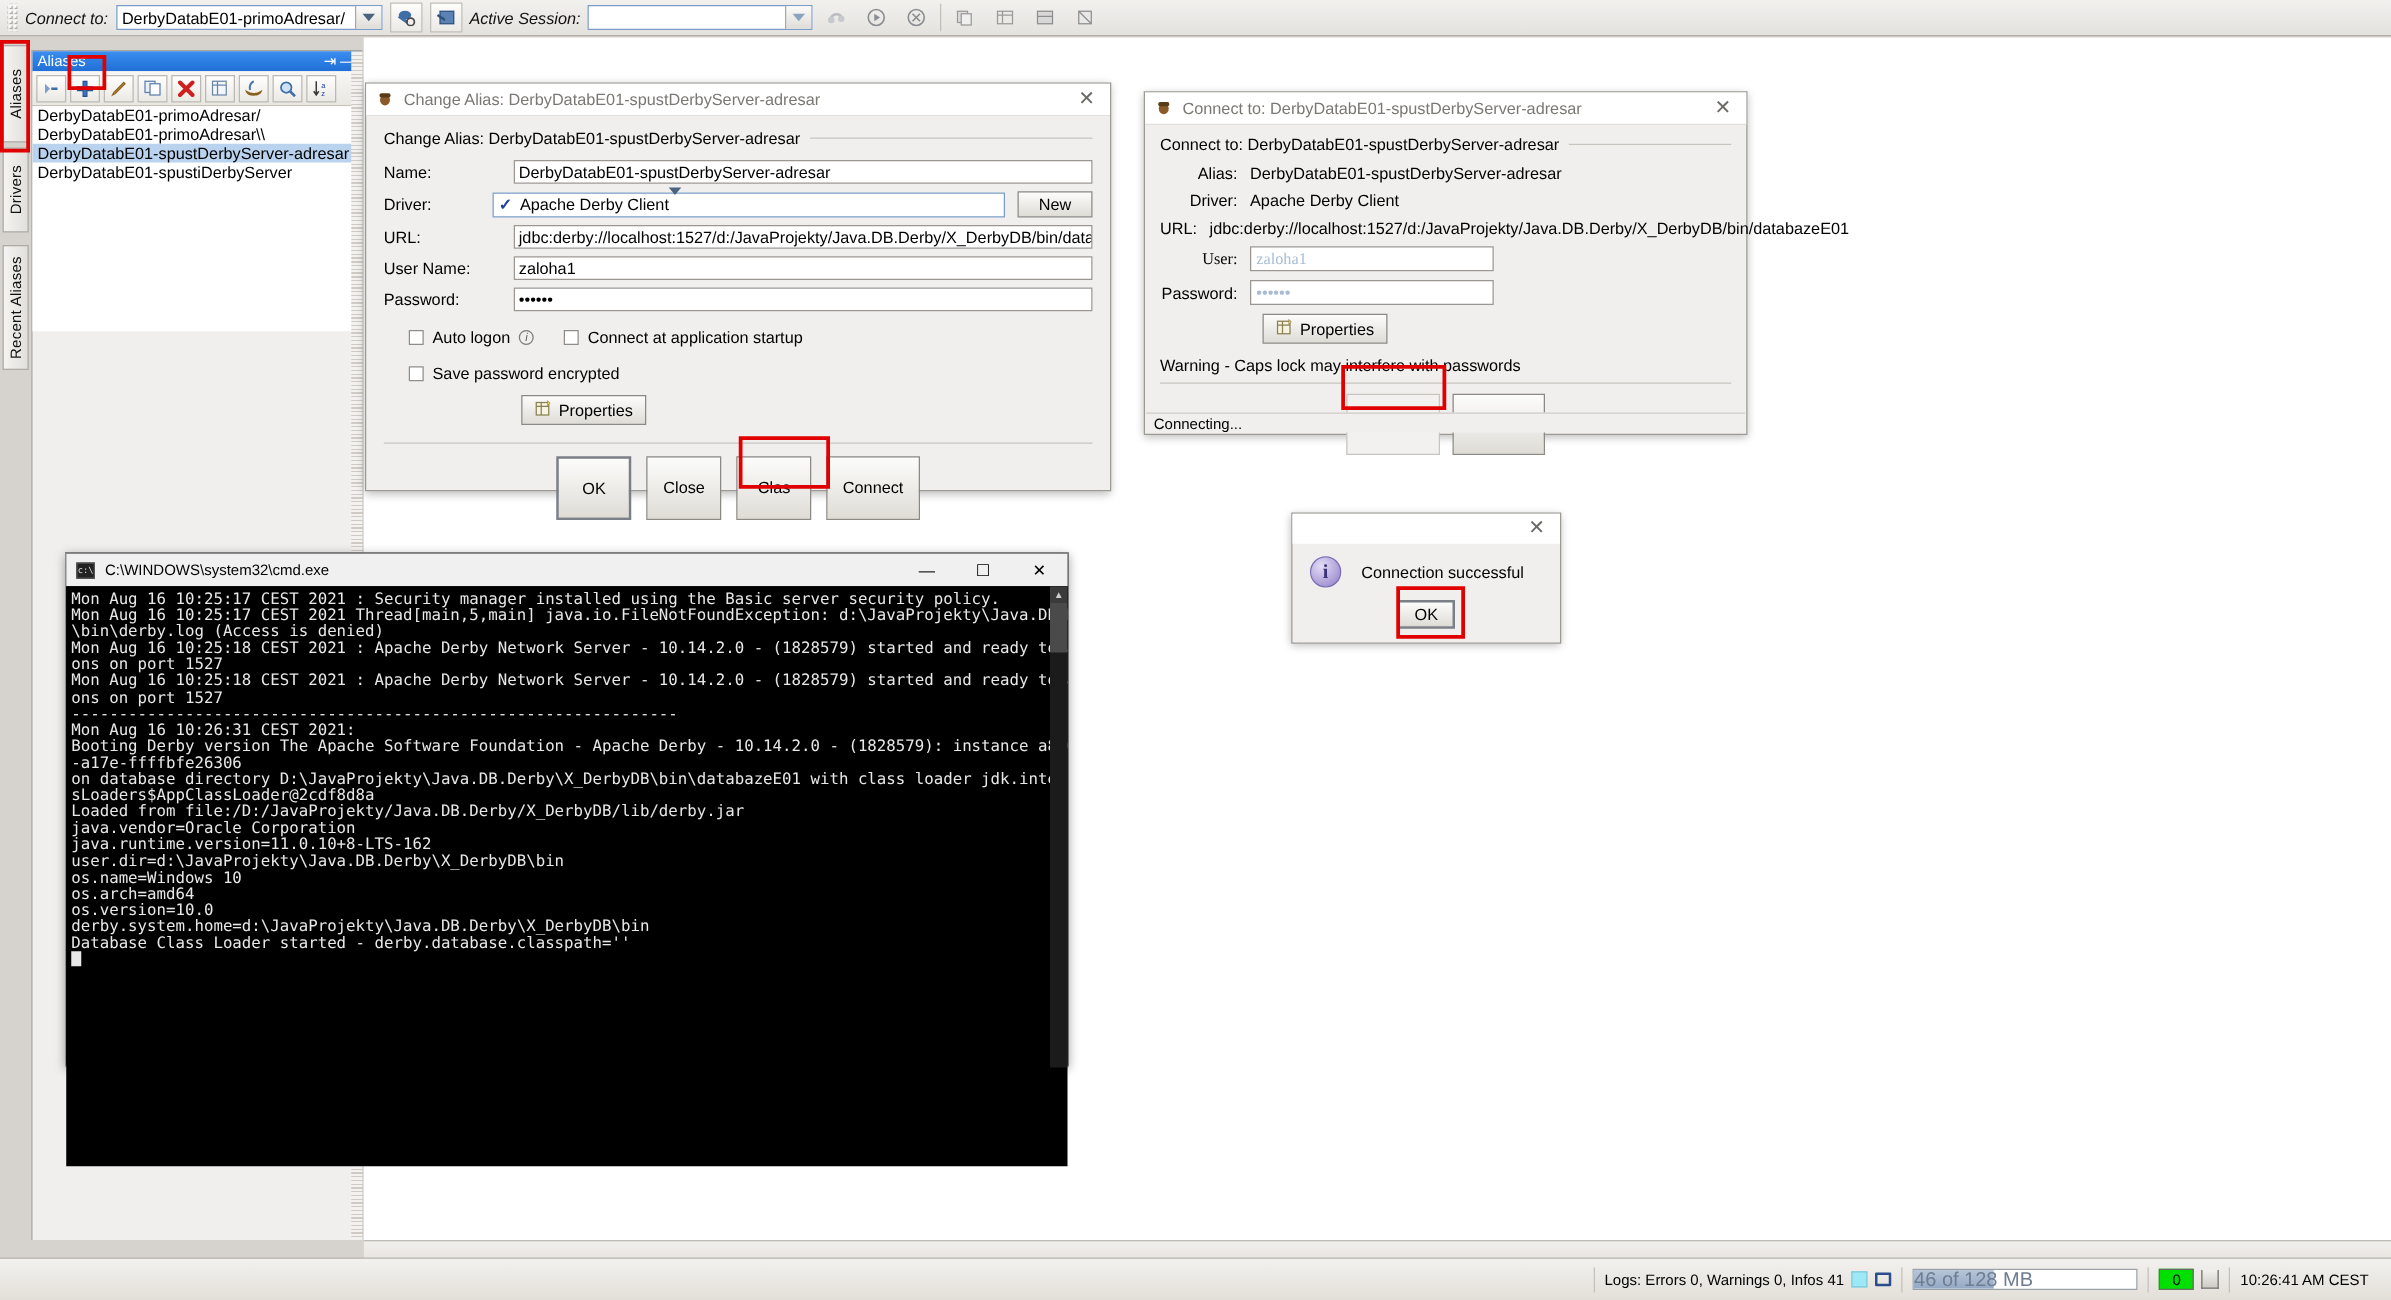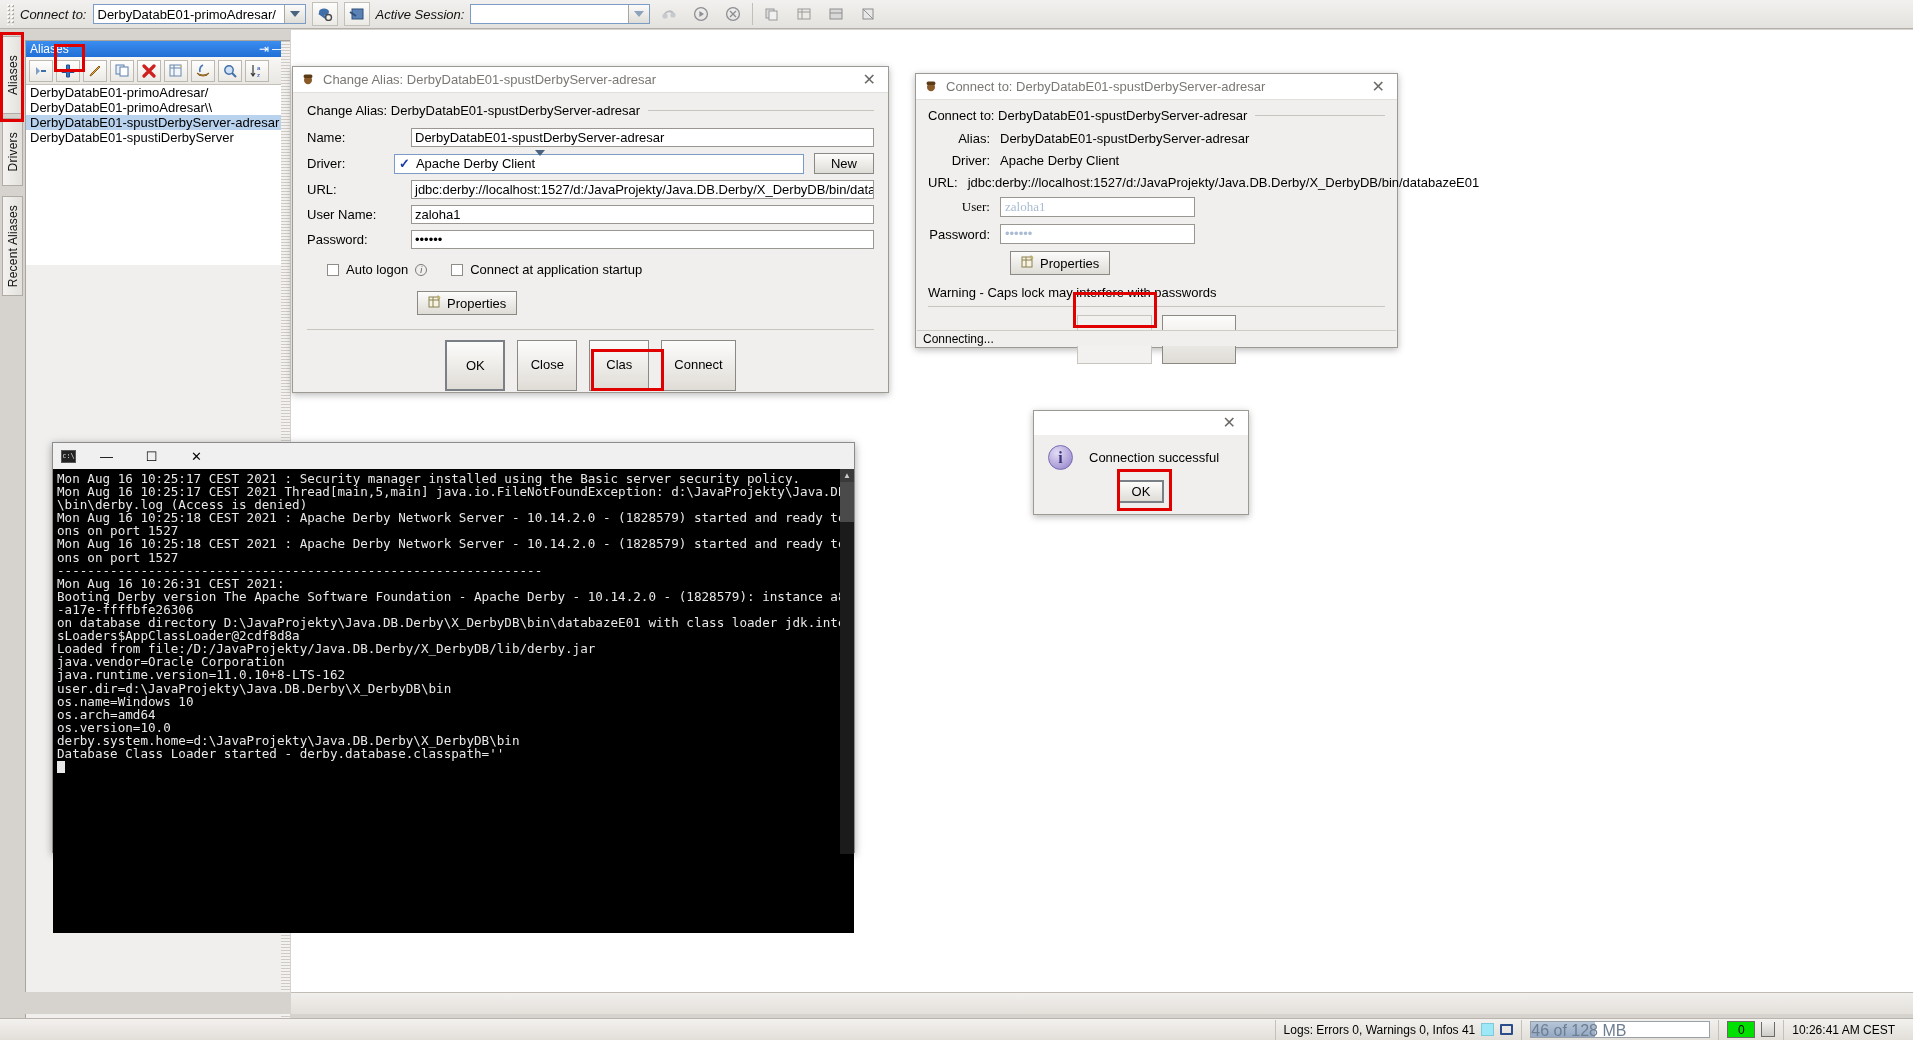--- a/index.html
+++ b/index.html
@@ -173,21 +173,21 @@
 
   
   #editor-area{ position:absolute; left:291px; top:30px; right:0; bottom:48px; background:#fff;}
   #editor-bottom-bar{ position:absolute; left:291px; bottom:26px; right:0; height:22px;
                       background:linear-gradient(#f1efec,#e3e0da); border-top:1px solid #c0bcb5;}
   #lower-strip{ position:absolute; left:0; bottom:26px; width:291px; height:22px;
                 background:#d6d3ce;}
 
   
   #statusbar{
-    position:absolute; left:0; bottom:0; width:1913px; height:22px;
+    position:absolute; left:0; bottom:0; width:1913px; height:34px;
     background:linear-gradient(#f3f1ee,#e2dfd9); border-top:1px solid #b9b5ae;
     display:flex; align-items:center; justify-content:flex-end; gap:0; font-size:12px;margin-top:19px;
   }
   .sb-cell{ height:20px; display:flex; align-items:center; padding:0 8px;
             border-left:1px solid #c4c0ba; gap:6px;}
   .sb-sq{ width:13px;height:13px;background:#9ce8f7;border:1px solid #7fc9db;}
   .sb-monitor{ width:13px;height:11px;border:2px solid #2b4d8c; border-radius:1px;}
   #mem-bar{ position:relative; width:180px; height:17px; border:1px solid #9aa0a8; background:#fff; overflow:hidden;}
   #mem-fill{ position:absolute; left:0; top:0; height:100%; background:linear-gradient(#b7c6d8,#93a8c4);}
   #mem-text{ position:relative; width:100%; text-align:center; line-height:17px; font-size:16px; color:#6e7d90;}
@@ -412,20 +412,26 @@
         <i class="cb"></i>
         <span>Auto logon</span>
         <i class="info-o">i</i>
       </span>
       <span class="cbrow">
         <i class="cb"></i>
         <span>Connect at application startup</span>
       </span>
     </div>
 
+    <div style="margin:10px 0 0 20px;">
+      <span class="cbrow">
+        <i class="cb"></i>
+        <span>Save password encrypted</span>
+      </span>
+    </div>
 
     <div style="margin:10px 0 0 110px;">
       <span class="btn icon">
         <span>
           <svg width="14" height="13" viewBox="0 0 14 13">
               <rect x="1" y="2" width="10" height="10" fill="#f6f3e3" stroke="#8a8050"></rect>
               <path d="M1 5 H11 M5 2 V12" stroke="#8a8050"></path>
               <path d="M10 0.5 l2 2 -2 2 z" fill="#e8cf55" stroke="#8a8050" stroke-width=".5"></path>
             </svg>
         </span>
@@ -515,20 +521,21 @@
   </div>
   <div style="display:flex; justify-content:center; margin-top:10px;">
     <span class="btn default" style="min-width:40px; padding:2px 12px;">OK</span>
   </div>
 </div>
 <div class="redbox" style="left:1117px; top:469px; width:55px; height:42px;"></div>
 
 <div id="cmd-win">
   <div id="cmd-title">
     <span id="cmd-icon">c:\</span>
+    <span id="cmd-titletext">C:\WINDOWS\system32\cmd.exe</span>
     <span class="winbtn">—</span>
     <span class="winbtn">☐</span>
     <span class="winbtn">✕</span>
   </div>
   <div id="cmd-body">
     <div id="cmd-text">Mon Aug 16 10:25:17 CEST 2021 : Security manager installed using the Basic server security policy.
 Mon Aug 16 10:25:17 CEST 2021 Thread[main,5,main] java.io.FileNotFoundException: d:\JavaProjekty\Java.DB.Derby\X_DerbyDB
 \bin\derby.log (Access is denied)
 Mon Aug 16 10:25:18 CEST 2021 : Apache Derby Network Server - 10.14.2.0 - (1828579) started and ready to accept connecti
 ons on port 1527

